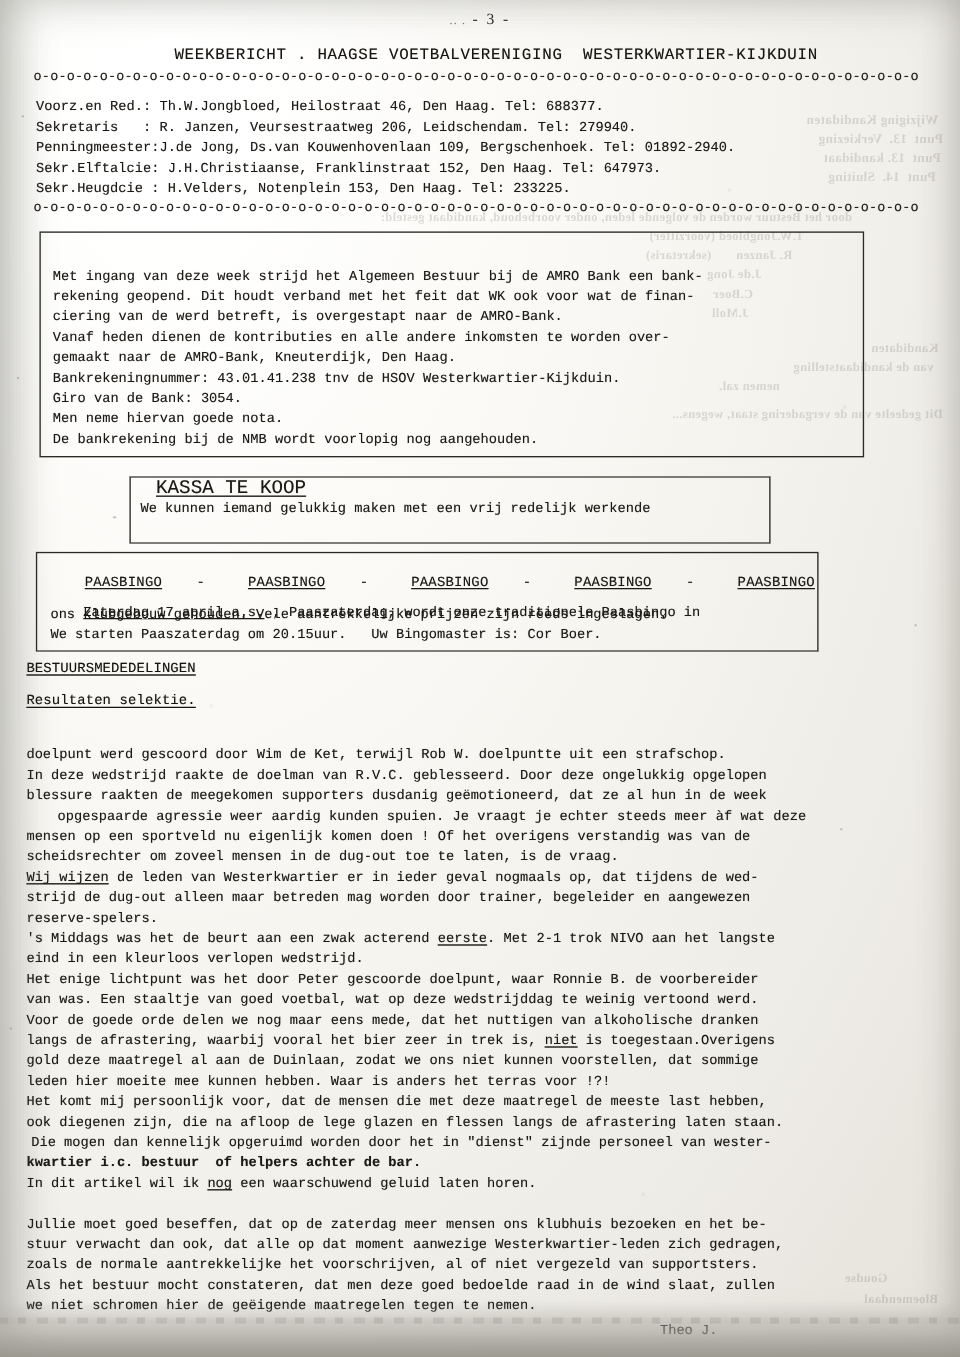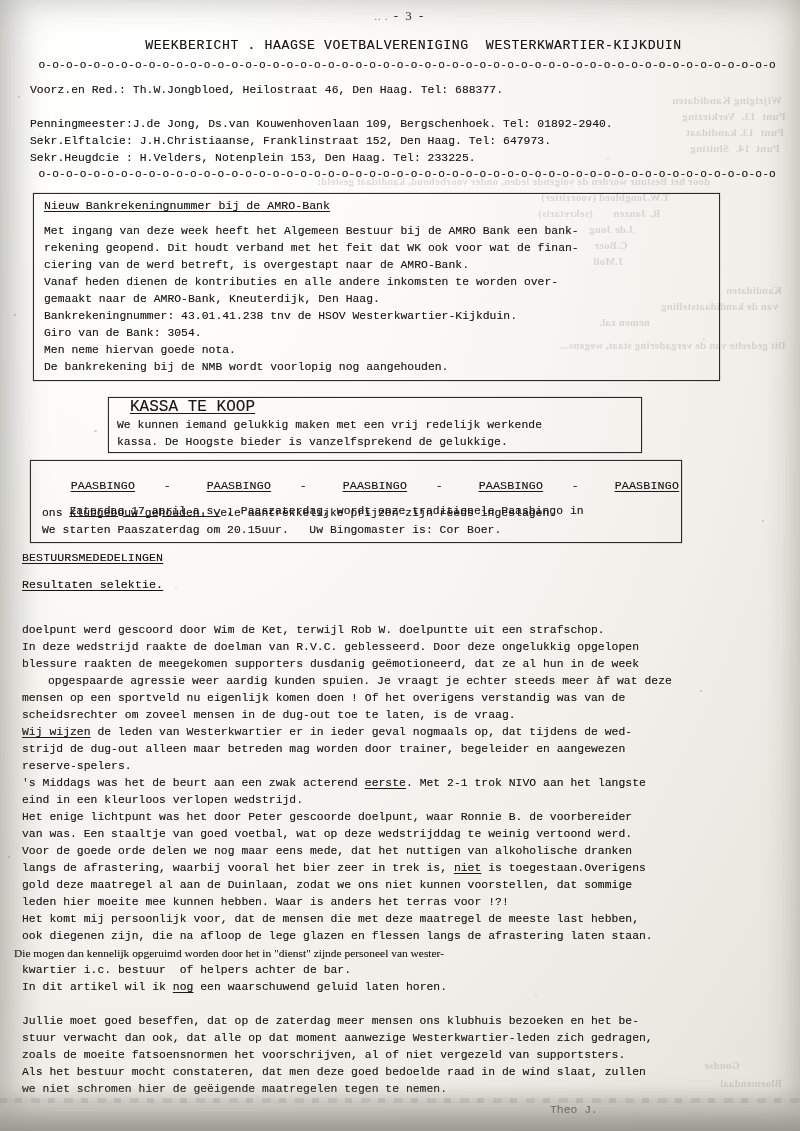--- a/index.html
+++ b/index.html
@@ -69,21 +69,20 @@
     white-space:pre;
     color:#1d1b18;
     font-size:11.4px;
     line-height:14.6px;
     letter-spacing:.02px;
   }
   .u{text-decoration:underline;text-underline-offset:2px;}
   .ink{
     
     text-shadow:0 0 .6px rgba(40,38,34,.45);
-    text-align:right;
   }
 
   #pageno{
     position:absolute;left:0;right:0;top:8px;
     text-align:center;font-size:13px;color:#2a2824;
     font-family:"Liberation Serif","DejaVu Serif",serif;
     letter-spacing:2px;
   }
   #pageno .dots{color:#7b786f;font-size:10px;letter-spacing:1px;}
 
@@ -139,45 +138,44 @@
 
   <div id="pageno">
     <span class="dots">.. .</span>
     <span>- 3 -</span>
   </div>
 
   <div id="masthead" class="ink">WEEKBERICHT . HAAGSE VOETBALVERENIGING  WESTERKWARTIER-KIJKDUIN</div>
   <div class="oline ink" style="top:59px;">o-o-o-o-o-o-o-o-o-o-o-o-o-o-o-o-o-o-o-o-o-o-o-o-o-o-o-o-o-o-o-o-o-o-o-o-o-o-o-o-o-o-o-o-o-o-o-o-o-o-o-o-o-o</div>
 
   <div class="tw ink" style="left:30px;top:83px;">Voorz.en Red.: Th.W.Jongbloed, Heilostraat 46, Den Haag. Tel: 688377.</div>
+  <div class="tw ink" style="left:30px;top:100px;">Sekretaris   : R. Janzen, Veursestraatweg 206, Leidschendam. Tel: 279940.</div>
   <div class="tw ink" style="left:30px;top:117px;">Penningmeester:J.de Jong, Ds.van Kouwenhovenlaan 109, Bergschenhoek. Tel: 01892-2940.</div>
   <div class="tw ink" style="left:30px;top:134px;">Sekr.Elftalcie: J.H.Christiaanse, Franklinstraat 152, Den Haag. Tel: 647973.</div>
   <div class="tw ink" style="left:30px;top:151px;">Sekr.Heugdcie : H.Velders, Notenplein 153, Den Haag. Tel: 233225.</div>
 
   <div class="oline ink" style="top:168px;">o-o-o-o-o-o-o-o-o-o-o-o-o-o-o-o-o-o-o-o-o-o-o-o-o-o-o-o-o-o-o-o-o-o-o-o-o-o-o-o-o-o-o-o-o-o-o-o-o-o-o-o-o-o</div>
 
   <div class="box" style="left:33px;top:193px;width:685px;height:186px;"></div>
 
-  <div class="tw ink u" style="left:44px;top:199px;font-size:11.6px;">Nieuw Bankrekeningnummer bij de AMRO-Bank</div>
-
-  <div class="tw ink" style="left:44px;top:224px;">Met ingang van deze week heeft het Algemeen Bestuur bij de AMRO Bank een bank-</div>
+
+  <div class="tw ink" style="left:44px;top:224px;">Met ingang van deze week strijd het Algemeen Bestuur bij de AMRO Bank een bank-</div>
   <div class="tw ink" style="left:44px;top:241px;">rekening geopend. Dit houdt verband met het feit dat WK ook voor wat de finan-</div>
   <div class="tw ink" style="left:44px;top:258px;">ciering van de werd betreft, is overgestapt naar de AMRO-Bank.</div>
   <div class="tw ink" style="left:44px;top:275px;">Vanaf heden dienen de kontributies en alle andere inkomsten te worden over-</div>
   <div class="tw ink" style="left:44px;top:292px;">gemaakt naar de AMRO-Bank, Kneuterdijk, Den Haag.</div>
   <div class="tw ink" style="left:44px;top:309px;">Bankrekeningnummer: 43.01.41.238 tnv de HSOV Westerkwartier-Kijkduin.</div>
   <div class="tw ink" style="left:44px;top:326px;">Giro van de Bank: 3054.</div>
   <div class="tw ink" style="left:44px;top:343px;">Men neme hiervan goede nota.</div>
   <div class="tw ink" style="left:44px;top:360px;">De bankrekening bij de NMB wordt voorlopig nog aangehouden.</div>
 
   <div class="box" style="left:108px;top:397px;width:532px;height:54px;"></div>
 
   <div class="tw ink u" style="left:130px;top:400px;font-size:16px;">KASSA TE KOOP</div>
   <div class="tw ink" style="left:117px;top:418px;">We kunnen iemand gelukkig maken met een vrij redelijk werkende</div>
-  <div class="tw ink" style="left:117px;top:435px;">kassa. De Hoogste bieder is vanzelfsprekend de gelukkige.</div>
 
   <div class="box" style="left:30px;top:460px;width:650px;height:81px;"></div>
 
   <div class="tw ink" style="left:42px;top:464px;font-size:11.6px;letter-spacing:.2px;">
     <span class="u">PAASBINGO</span><span>&nbsp;&nbsp;&nbsp; -&nbsp;&nbsp;&nbsp;&nbsp; </span><span class="u">PAASBINGO</span><span>&nbsp;&nbsp;&nbsp; -&nbsp;&nbsp;&nbsp;&nbsp; </span><span class="u">PAASBINGO</span><span>&nbsp;&nbsp;&nbsp; -&nbsp;&nbsp;&nbsp;&nbsp; </span><span class="u">PAASBINGO</span><span>&nbsp;&nbsp;&nbsp; -&nbsp;&nbsp;&nbsp;&nbsp; </span><span class="u">PAASBINGO</span>
   </div>
 
   <div class="tw ink" style="left:42px;top:489px;">
     <span class="u">Zaterdag 17 april a.s.</span><span> , Paaszaterdag, wordt onze traditionele Paasbingo in</span>
   </div>
@@ -199,26 +197,26 @@
   <div class="tw ink" style="left:22px;top:776px;">'s Middags was het de beurt aan een zwak acterend <span class="u">eerste</span>. Met 2-1 trok NIVO aan het langste</div>
   <div class="tw ink" style="left:22px;top:793px;">eind in een kleurloos verlopen wedstrijd.</div>
   <div class="tw ink" style="left:22px;top:810px;">Het enige lichtpunt was het door Peter gescoorde doelpunt, waar Ronnie B. de voorbereider</div>
   <div class="tw ink" style="left:22px;top:827px;">van was. Een staaltje van goed voetbal, wat op deze wedstrijddag te weinig vertoond werd.</div>
   <div class="tw ink" style="left:22px;top:844px;">Voor de goede orde delen we nog maar eens mede, dat het nuttigen van alkoholische dranken</div>
   <div class="tw ink" style="left:22px;top:861px;">langs de afrastering, waarbij vooral het bier zeer in trek is, <span class="u">niet</span> is toegestaan.Overigens</div>
   <div class="tw ink" style="left:22px;top:878px;">gold deze maatregel al aan de Duinlaan, zodat we ons niet kunnen voorstellen, dat sommige</div>
   <div class="tw ink" style="left:22px;top:895px;">leden hier moeite mee kunnen hebben. Waar is anders het terras voor !?!</div>
   <div class="tw ink" style="left:22px;top:912px;">Het komt mij persoonlijk voor, dat de mensen die met deze maatregel de meeste last hebben,</div>
   <div class="tw ink" style="left:22px;top:929px;">ook diegenen zijn, die na afloop de lege glazen en flessen langs de afrastering laten staan.</div>
-  <div class="tw ink" style="left:14px;top:946px;font-family:Liberation Serif, serif;">Die mogen dan kennelijk opgeruimd worden door het in "dienst" zijnde personeel van wester-</div>
-  <div class="tw ink" style="left:22px;top:963px;">kwartier i.c. bestuur  of helpers achter de bar.</div>
+  <div class="tw ink" style="left:26px;top:946px;">Die mogen dan kennelijk opgeruimd worden door het in "dienst" zijnde personeel van wester-</div>
+  <div class="tw ink" style="left:22px;top:963px;font-weight:bold;">kwartier i.c. bestuur  of helpers achter de bar.</div>
   <div class="tw ink" style="left:22px;top:980px;">In dit artikel wil ik <span class="u">nog</span> een waarschuwend geluid laten horen.</div>
   <div class="tw ink" style="left:22px;top:1014px;">Jullie moet goed beseffen, dat op de zaterdag meer mensen ons klubhuis bezoeken en het be-</div>
   <div class="tw ink" style="left:22px;top:1031px;">stuur verwacht dan ook, dat alle op dat moment aanwezige Westerkwartier-leden zich gedragen,</div>
-  <div class="tw ink" style="left:22px;top:1048px;">zoals de moeite fatsoensnormen het voorschrijven, al of niet vergezeld van supportsters.</div>
+  <div class="tw ink" style="left:22px;top:1048px;">zoals de normale aantrekkelijke het voorschrijven, al of niet vergezeld van supportsters.</div>
   <div class="tw ink" style="left:22px;top:1065px;">Als het bestuur mocht constateren, dat men deze goed bedoelde raad in de wind slaat, zullen</div>
   <div class="tw ink" style="left:22px;top:1082px;">we niet schromen hier de geëigende maatregelen tegen te nemen.</div>
 
   <div class="sig ink" style="left:550px;top:1104px;">Theo J.</div>
 
   <div class="speck" style="left:18px;top:96px;width:2px;height:2px;"></div>
   <div class="speck" style="left:14px;top:314px;width:2px;height:2px;"></div>
   <div class="speck" style="left:94px;top:430px;width:3px;height:2px;"></div>
   <div class="speck" style="left:762px;top:520px;width:2px;height:2px;"></div>
   <div class="speck" style="left:8px;top:856px;width:2px;height:2px;"></div>

